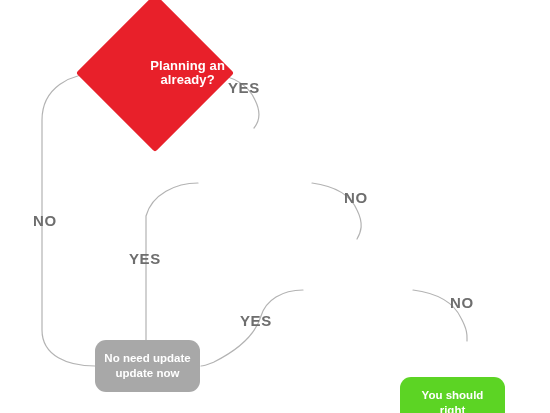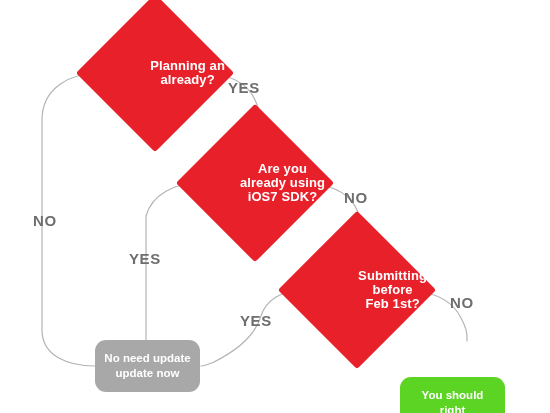--- a/index.html
+++ b/index.html
@@ -84,41 +84,21 @@
   <div class="node diamond-wrap" style="left:99px;top:17px;">
     <div class="diamond"></div>
     <div class="diamond-label">
       <span>
         <span>Planning an</span><br>
         <span>already?</span>
       </span>
     </div>
   </div>
 
-  <div class="node diamond-wrap" style="left:199px;top:127px;">
-    <div class="diamond"></div>
-    <div class="diamond-label">
-      <span>
-        <span>Are you</span><br>
-        <span>already using</span><br>
-        <span>iOS7 SDK?</span>
-      </span>
-    </div>
-  </div>
 
-  <div class="node diamond-wrap" style="left:301px;top:234px;">
-    <div class="diamond"></div>
-    <div class="diamond-label">
-      <span>
-        <span>Submitting</span><br>
-        <span>before</span><br>
-        <span>Feb 1st?</span>
-      </span>
-    </div>
-  </div>
 
   <div class="node termbox box-gray" style="left:95px;top:340px;">
     <span>
       <span>No need update</span><br>
       <span>update now</span>
     </span>
   </div>
 
   <div class="node termbox box-green" style="left:400px;top:341px;margin-top:36px;">
     <span>

